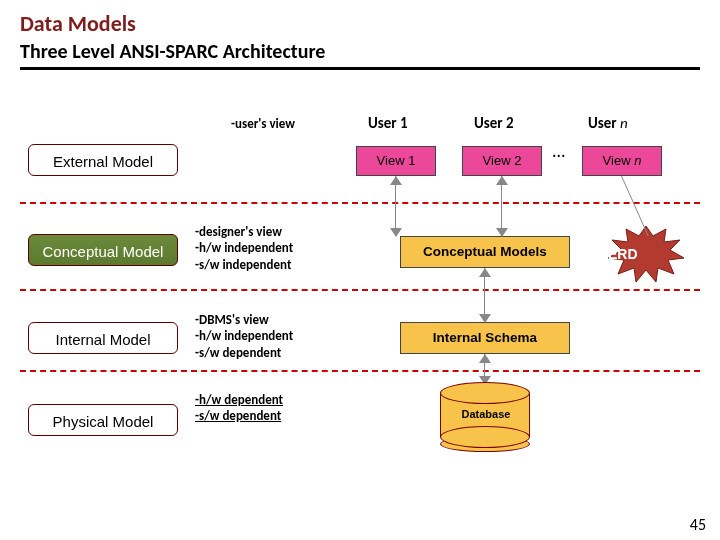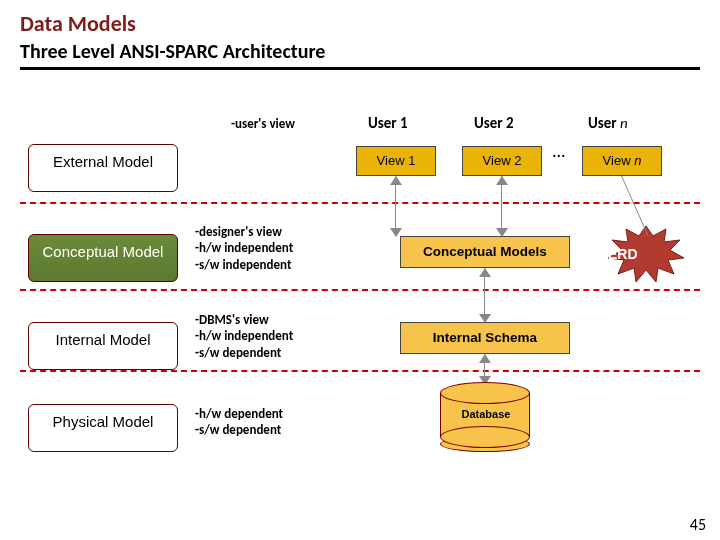--- a/index.html
+++ b/index.html
@@ -6,48 +6,48 @@
   body { width: 720px; height: 540px; background: #fff; font-family: Calibri, Arial, sans-serif; position: relative; overflow: hidden; }
   
   .header { padding: 10px 20px 4px 20px; }
   .title { font-size: 22px; font-weight: bold; color: #7f1d1d; }
   .subtitle { font-size: 20px; font-weight: bold; color: #000; margin-top: 2px; }
   .rule { border: none; border-top: 3px solid #000; margin-top: 4px; }
   
   .content { position: relative; height: 430px; margin-top: 10px; }
   
   .model-box {
-    position: absolute; left: 28px; width: 150px; height: 48px;
+    position: absolute; left: 28px; width: 150px; height: 32px;
     border: 1.5px solid #5e0000; border-radius: 6px;
     text-align: center; line-height: 34px; font-size: 15px; color: #000;
     background: #fff; font-family: Verdana, Arial, sans-serif;
   }
   .external-model   { top: 60px;  }
   .conceptual-model { top: 150px; background: linear-gradient(#6b8a3a,#5c7a2e); color: #fff; }
   .internal-model   { top: 238px; }
   .physical-model   { top: 320px; }
   
   .desc {
     position: absolute; left: 195px; width: 145px;
     font-size: 13px; line-height: 1.25; font-weight: bold; color: #000;
   }
   .desc.d1 { top: 32px; }
   .desc.d2 { top: 140px; }
   .desc.d3 { top: 228px; }
-  .desc.d4 { top: 322px; }
+  .desc.d4 { top: 308px; text-decoration: underline; }
   
   .user-label { position: absolute; font-size: 15px; font-weight: bold; color: #000; }
   .u1 { top: 30px; left: 368px; }
   .u2 { top: 30px; left: 474px; }
   .un { top: 30px; left: 588px; }
   .un .n { font-style: italic; font-weight: normal; }
   
   .view-box {
     position: absolute; width: 80px; height: 30px;
-    background: #eab308; border: 1.5px solid #444;
+    background: #ec4899; border: 1.5px solid #444;
     text-align: center; line-height: 28px; font-size: 13px; font-weight: normal;
     font-family: Verdana, Arial, sans-serif;
   }
   .v1 { top: 62px; left: 356px; }
   .v2 { top: 62px; left: 462px; }
   .vn { top: 62px; left: 582px; }
   .vn .n { font-style: italic; }
   .dots { position: absolute; top: 56px; left: 552px; font-size: 18px; }
   
   .schema-box {

